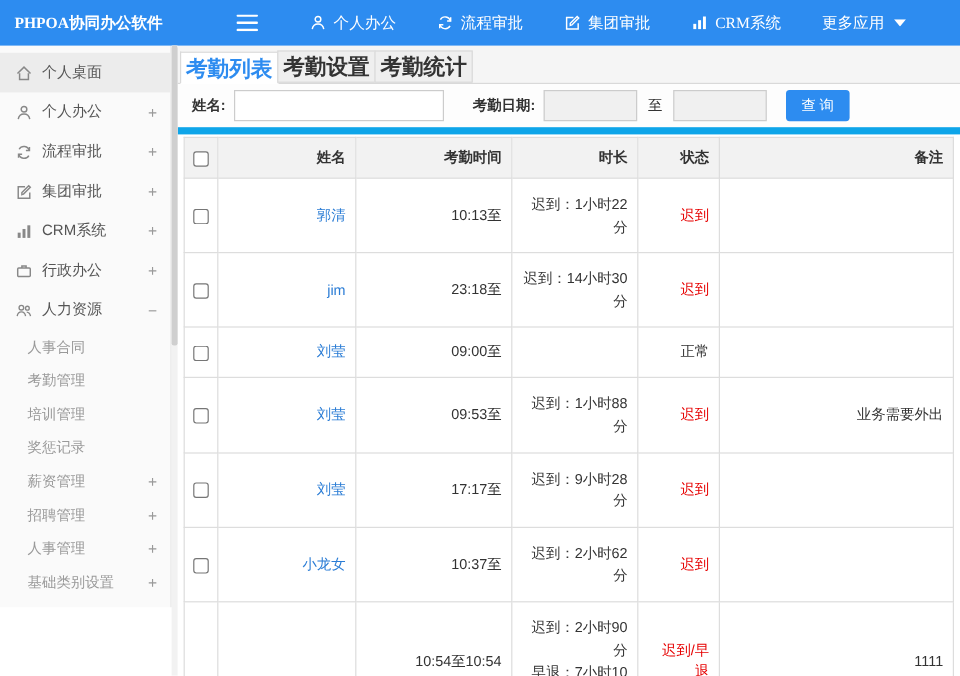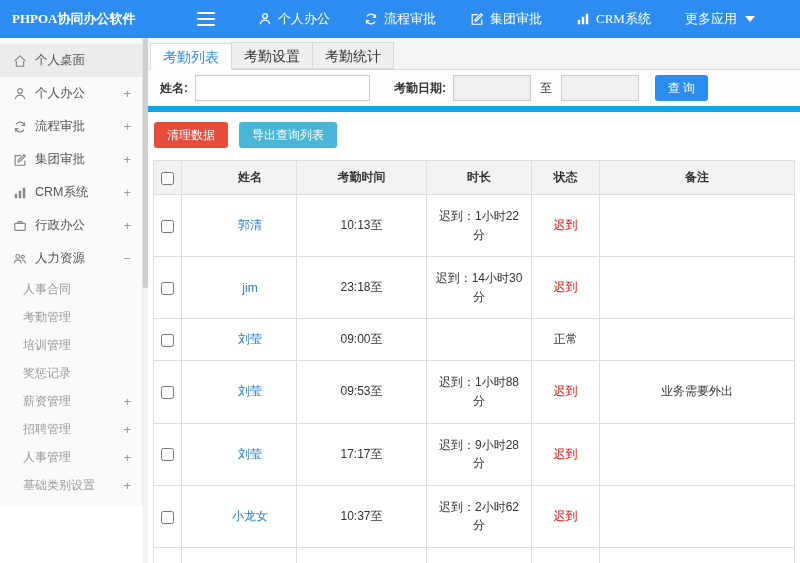--- a/index.html
+++ b/index.html
@@ -27,42 +27,42 @@
   .sb-item .toggle { position:absolute; right:11px; color:#999; font-size:13px; }
   .sb-sub { height:28px; padding-left:23px; color:#999; font-size:12px; }
   .sb-scroll { position:absolute; left:143px; top:38px; width:5px; height:525px;
     background:#f2f2f2; z-index:6; }
   .sb-scroll .thumb { width:5px; height:250px; background:#cfcfcf; border-radius:2px; }
 
   
   .main { position:absolute; top:38px; left:148px; width:652px; height:525px; background:#fff; }
   .tabbar { height:32px; background:#f5f5f5; border-bottom:1px solid #d9d9d9;
     display:flex; align-items:flex-end; padding-left:2px; }
-  .tab { width:82px; height:27px; line-height:26px; text-align:center; font-weight:normal;
-    font-size:14px; color:#333; background:#efefef; border:1px solid #d9d9d9;
+  .tab { width:82px; height:27px; line-height:26px; text-align:center; font-weight:bold;
+    font-size:18px; color:#333; background:#efefef; border:1px solid #d9d9d9;
     margin-right:-1px; cursor:pointer; }
   .tab.active { background:#fff; color:#2d8cf0; border-bottom:1px solid #fff; margin-bottom:-1px; }
 
   .filterbar { height:42px; display:flex; align-items:center; padding:0 12px;
     background:#fdfdfd; border-bottom:6px solid #0ea5e9; }
   .flabel { font-weight:bold; margin-right:7px; white-space:nowrap; }
   .flabel.date { margin-left:24px; }
   .name-input { width:175px; height:26px; border:1px solid #ccc; padding:0 6px; background:#fff; }
   .date-input { width:78px; height:26px; border:1px solid #ccc; background:#f0f0f0; padding:0 6px; }
   .to-label { margin:0 9px; color:#333; }
   .btn { height:26px; border:none; border-radius:3px; color:#fff; padding:0 13px;
     font-size:12px; cursor:pointer; font-family:Liberation Serif, serif; white-space:nowrap; }
   .btn-search { background:#2d8cf0; margin-left:16px; }
   .actionbar { padding:10px 0 10px 6px; display:flex; gap:11px; }
   .btn-danger { background:#e74c3c; }
   .btn-info { background:#49b6d8; }
 
   
   table { border-collapse:collapse; margin:2px 5px 0; width:642px; table-layout:fixed; }
-  th, td { border:1px solid #ddd; text-align:center; vertical-align:middle;
+  th, td { border:1px solid #ddd; text-align:right; vertical-align:middle;
     font-size:12px; padding:12px 8px; overflow:hidden; }
   th { background:#f2f2f2; font-weight:bold; padding:8px; }
   .ck { text-align:center; padding:8px 4px; }
   .name-col { padding-left:30px; }
   .name-link { color:#2a7cd5; text-decoration:none; cursor:pointer; }
   .dur { white-space:pre-line; line-height:1.55; }
   .status { color:#333; }
   .status.red { color:#e60000; }
   input[type=checkbox] { width:13px; height:13px; margin:0; vertical-align:middle; }
 </style>
@@ -272,24 +272,20 @@
   <div class="filterbar">
     <span class="flabel">姓名:</span>
     <input class="name-input" type="text" style="">
     <span class="flabel date">考勤日期:</span>
     <input class="date-input" type="text" style="">
     <span class="to-label">至</span>
     <input class="date-input" type="text" style="">
     <button class="btn btn-search">查 询</button>
   </div>
 
-  <div class="actionbar">
-    <button class="btn btn-danger">清理数据</button>
-    <button class="btn btn-info">导出查询列表</button>
-  </div>
 
   <table>
     <colgroup>
       <col style="width:28px">
         <col style="width:115px">
         <col style="width:130px">
       <col style="width:105px">
         <col style="width:68px">
         <col>
     </colgroup>

